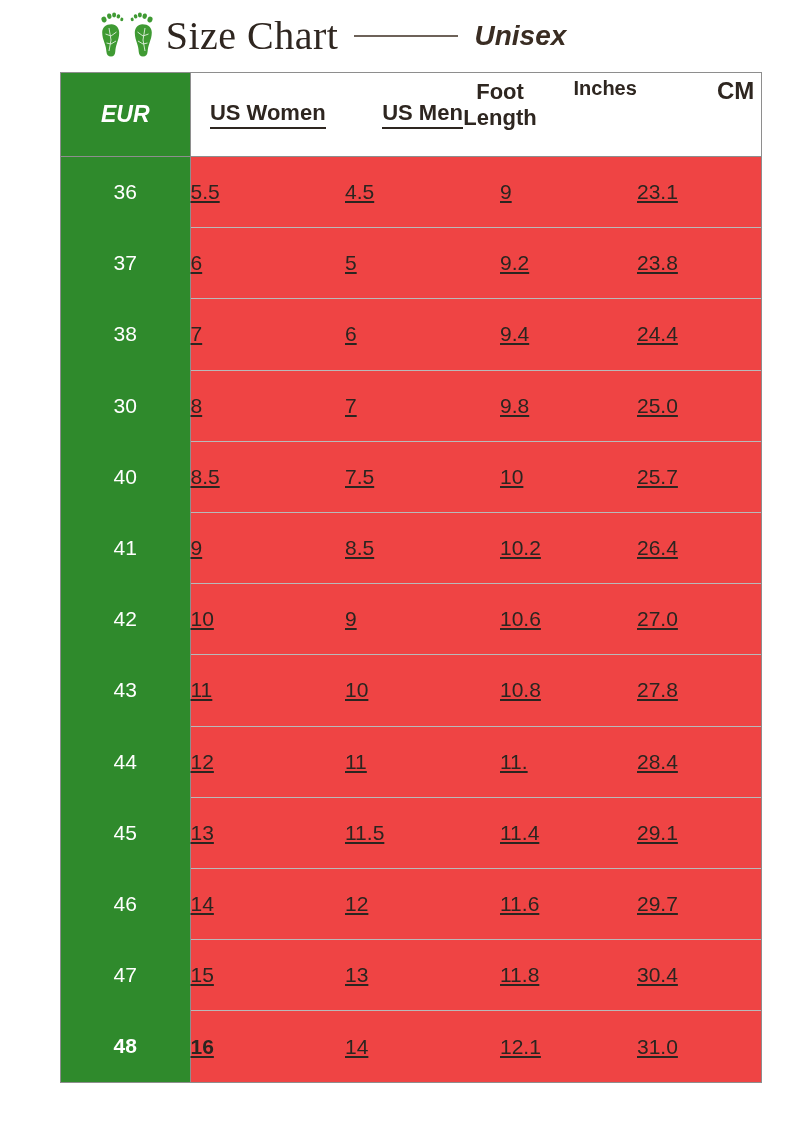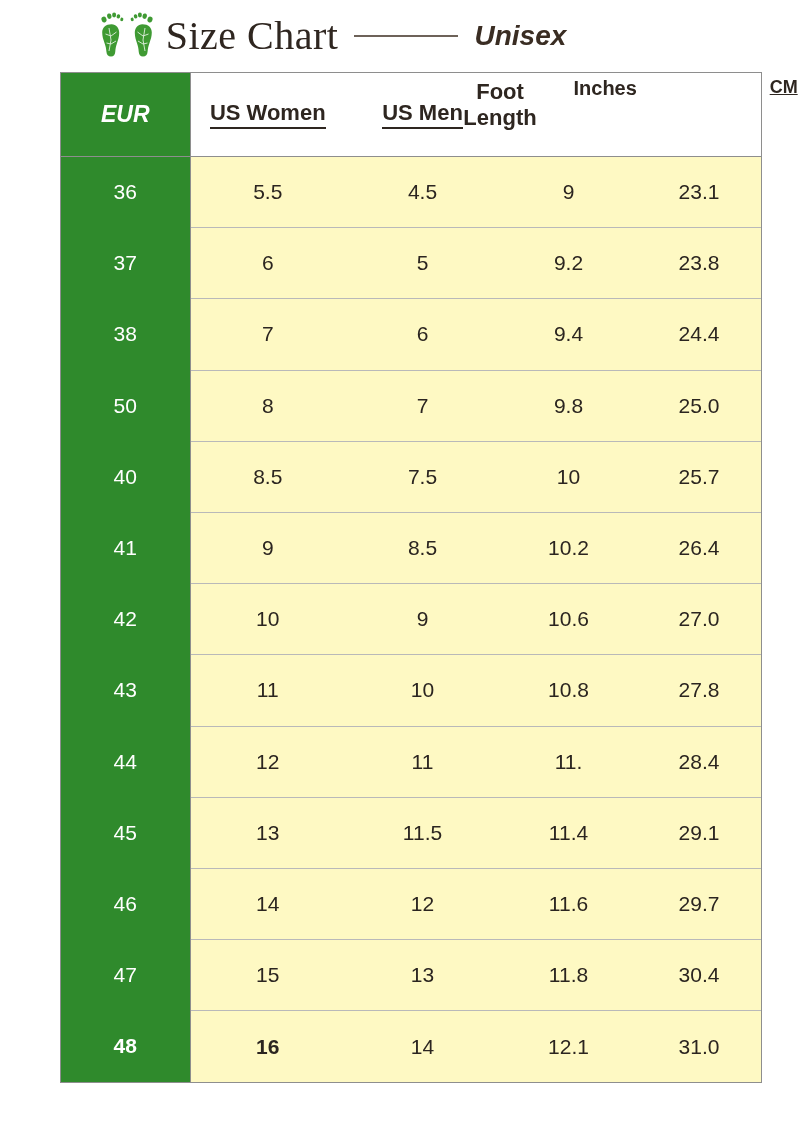--- a/index.html
+++ b/index.html
@@ -144,44 +144,43 @@
   }
   .foot-bottom .sub-in {
     width: 137px;
     text-align: center;
     font-weight: bold;
     font-size: 20px;
     color: #2e2620;
   }
   .foot-bottom .sub-cm {
     width: 124px;
-    text-align: right;
-    font-weight: bold;
-    font-size: 18px;
+    text-align: center;
+    font-weight: bold;
+    font-size: 24px;
     color: #2e2620;
-    text-decoration: underline;
   }
 
   
   tbody tr { height: 71px; }
   td.cell-eur {
     background: #2f8a2c;
     color: #ffffff;
     font-size: 21px;
     text-align: center;
     vertical-align: middle;
     border-right: 1px solid #8e8e8e;
   }
   td.cell-val {
-    text-align: center;
     vertical-align: middle;
     font-size: 21px;
     color: #2b2520;
-    background: #fef9c3;
+    background: #ef4444;
     border-top: 1px solid #b9b9b9;
+    text-decoration: underline;
   }
   tbody tr:first-child td.cell-val { border-top: none; }
   tr.row-emphasis td.cell-eur,
   tr.row-emphasis td.cell-val.emph {
     font-weight: bold;
   }
 </style>
 </head>
 <body>
 
@@ -274,21 +273,21 @@
           <td class="cell-val">23.8</td>
         </tr>
         <tr>
           <td class="cell-eur">38</td>
           <td class="cell-val">7</td>
           <td class="cell-val">6</td>
           <td class="cell-val">9.4</td>
           <td class="cell-val">24.4</td>
         </tr>
         <tr>
-          <td class="cell-eur">50</td>
+          <td class="cell-eur">30</td>
           <td class="cell-val">8</td>
           <td class="cell-val">7</td>
           <td class="cell-val">9.8</td>
           <td class="cell-val">25.0</td>
         </tr>
         <tr>
           <td class="cell-eur">40</td>
           <td class="cell-val">8.5</td>
           <td class="cell-val">7.5</td>
           <td class="cell-val">10</td>

